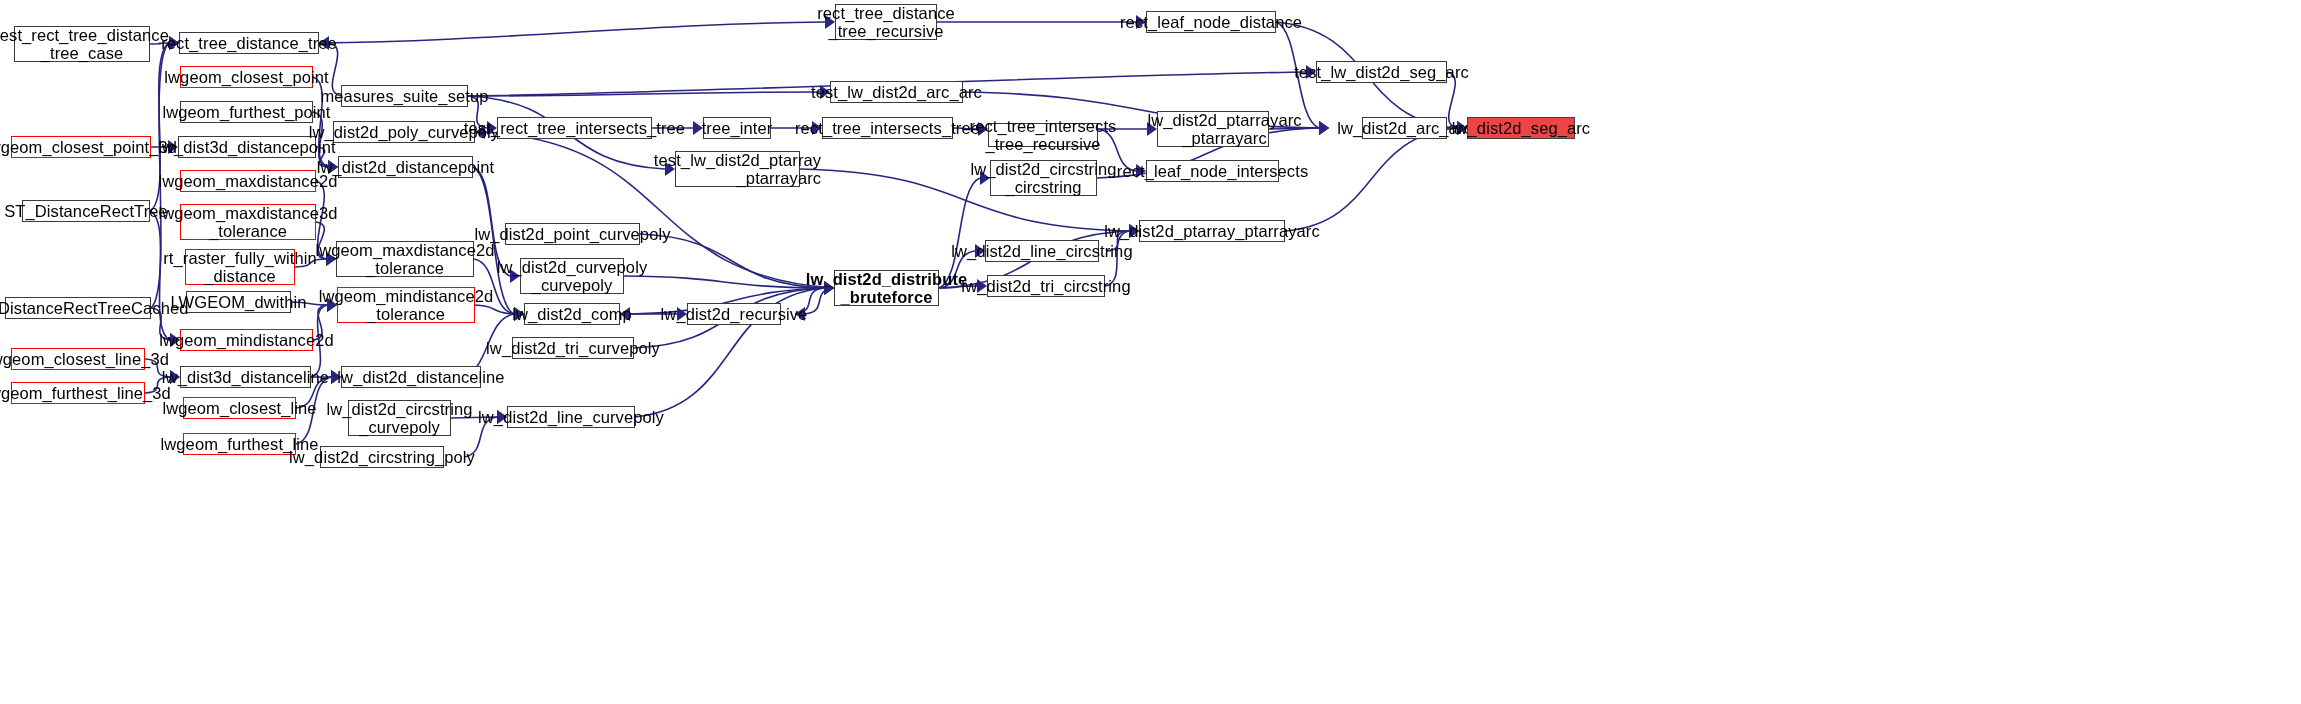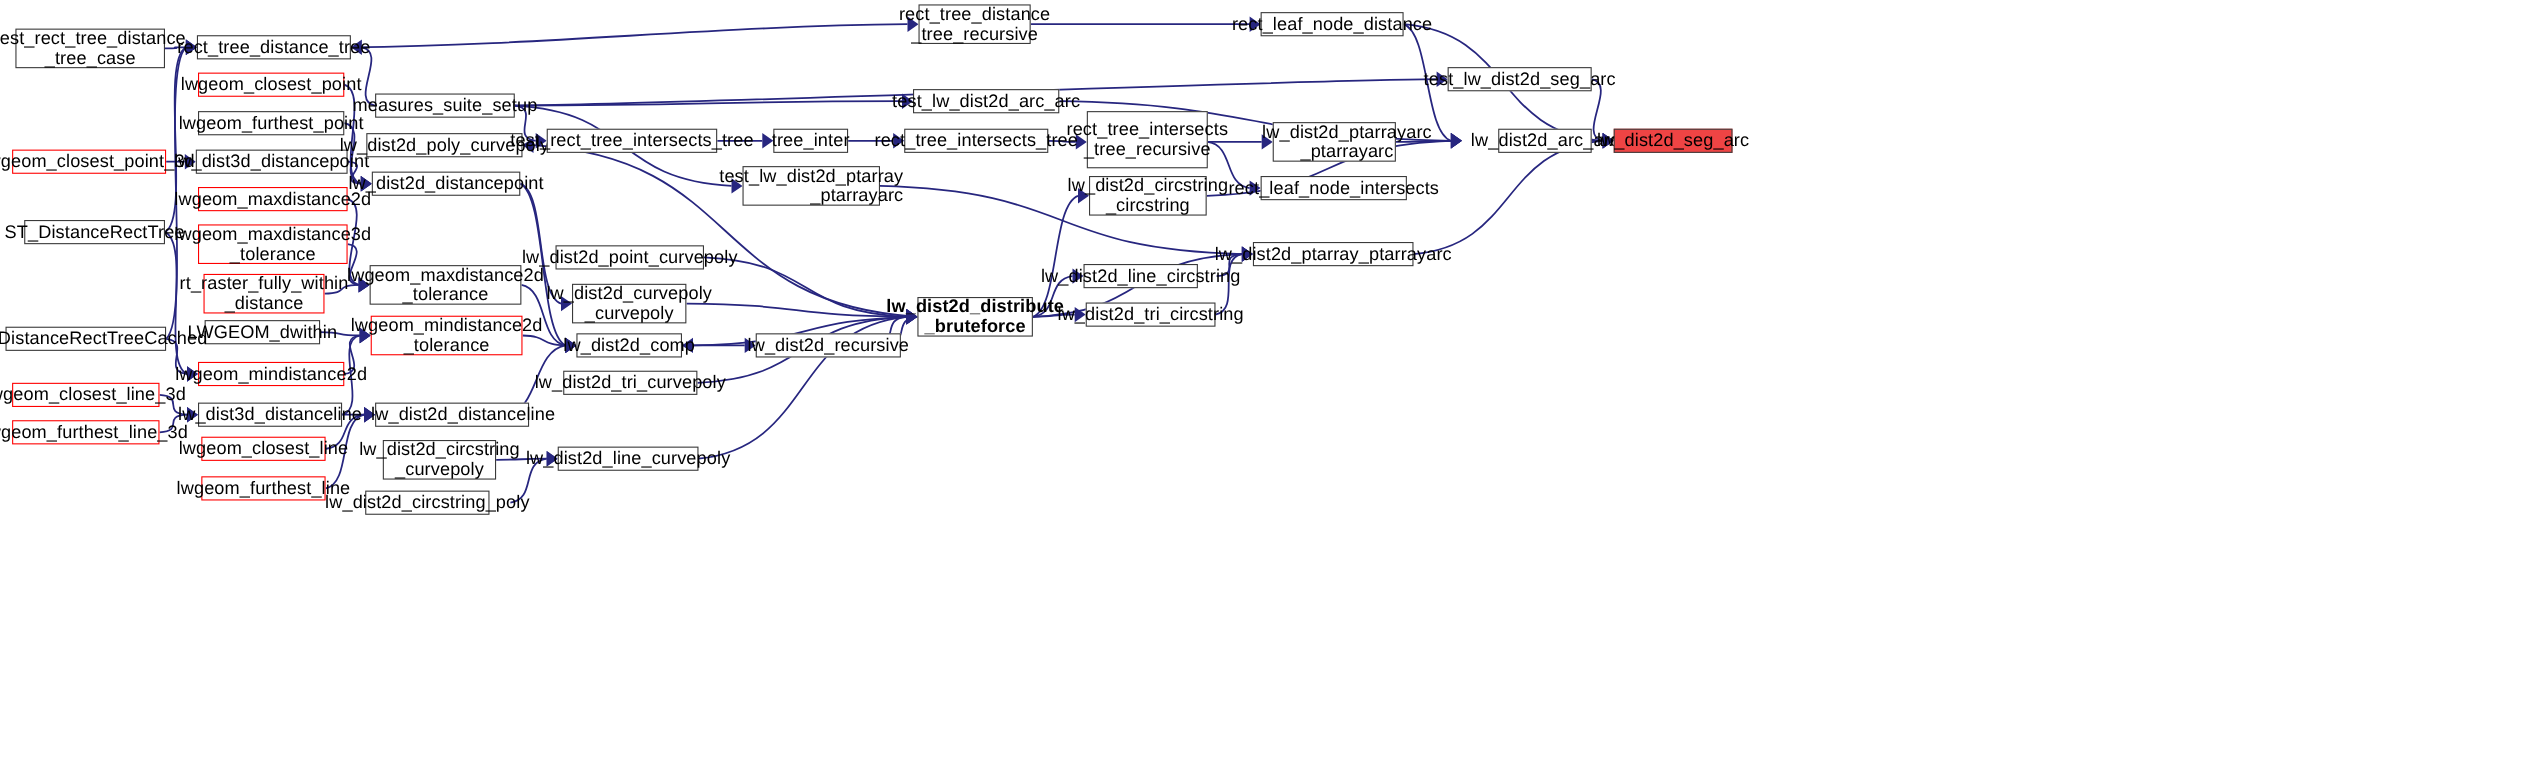--- a/index.html
+++ b/index.html
@@ -223,42 +223,42 @@
       <div class="gnode" style="left: 338px; top: 156px; width: 135px; height: 22px;">lw_dist2d_distancepoint</div>
       <div class="gnode" style="left: 341px; top: 85px; width: 127px; height: 22px;">measures_suite_setup</div>
       <div class="gnode" style="left: 336px; top: 241px; width: 138px; height: 36px;">lwgeom_maxdistance2d
 _tolerance</div>
       <div class="gnode red" style="left: 337px; top: 287px; width: 138px; height: 36px;">lwgeom_mindistance2d
 _tolerance</div>
       <div class="gnode" style="left: 524px; top: 303px; width: 96px; height: 22px;">lw_dist2d_comp</div>
       <div class="gnode" style="left: 341px; top: 366px; width: 140px; height: 22px; padding-left: 24px;">lw_dist2d_distanceline</div>
       <div class="gnode" style="left: 348px; top: 400px; width: 103px; height: 36px;">lw_dist2d_circstring
 _curvepoly</div>
-      <div class="gnode" style="left: 332px; top: 446px; width: 113px; height: 22px;">lw_dist2d_circstring_poly</div>
+      <div class="gnode" style="left: 320px; top: 446px; width: 124px; height: 22px;">lw_dist2d_circstring_poly</div>
       <div class="gnode" style="left: 505px; top: 223px; width: 135px; height: 22px;">lw_dist2d_point_curvepoly</div>
       <div class="gnode" style="left: 520px; top: 258px; width: 104px; height: 36px;">lw_dist2d_curvepoly
 _curvepoly</div>
       <div class="gnode" style="left: 512px; top: 337px; width: 122px; height: 22px;">lw_dist2d_tri_curvepoly</div>
       <div class="gnode" style="left: 507px; top: 406px; width: 128px; height: 22px;">lw_dist2d_line_curvepoly</div>
-      <div class="gnode" style="left: 687px; top: 303px; width: 132px; height: 22px;">lw_dist2d_recursive</div>
+      <div class="gnode" style="left: 687px; top: 303px; width: 94px; height: 22px;">lw_dist2d_recursive</div>
       <div class="gnode" style="left: 497px; top: 117px; width: 155px; height: 22px;">test_rect_tree_intersects_tree</div>
       <div class="gnode" style="left: 675px; top: 151px; width: 125px; height: 36px; text-align: right;">test_lw_dist2d_ptarray
 _ptarrayarc</div>
       <div class="gnode" style="left: 703px; top: 117px; width: 68px; height: 22px;">tree_inter</div>
       <div class="gnode" style="left: 834px; top: 270px; width: 105px; height: 36px; font-weight: bold;">lw_dist2d_distribute
 _bruteforce</div>
       <div class="gnode" style="left: 830px; top: 81px; width: 133px; height: 22px;">test_lw_dist2d_arc_arc</div>
       <div class="gnode" style="left: 822px; top: 117px; width: 131px; height: 22px;">rect_tree_intersects_tree</div>
       <div class="gnode" style="left: 835px; top: 4px; width: 102px; height: 36px;">rect_tree_distance
 _tree_recursive</div>
-      <div class="gnode" style="left: 988px; top: 101px; width: 110px; height: 52px;">rect_tree_intersects
+      <div class="gnode" style="left: 988px; top: 123px; width: 110px; height: 24px;">rect_tree_intersects
 _tree_recursive</div>
       <div class="gnode" style="left: 990px; top: 160px; width: 107px; height: 36px;">lw_dist2d_circstring
 _circstring</div>
-      <div class="gnode" style="left: 985px; top: 240px; width: 104px; height: 22px;">lw_dist2d_line_circstring</div>
+      <div class="gnode" style="left: 985px; top: 240px; width: 114px; height: 22px;">lw_dist2d_line_circstring</div>
       <div class="gnode" style="left: 987px; top: 275px; width: 118px; height: 22px;">lw_dist2d_tri_circstring</div>
       <div class="gnode" style="left: 1157px; top: 111px; width: 112px; height: 36px; padding-left: 27px;">lw_dist2d_ptarrayarc
 _ptarrayarc</div>
       <div class="gnode" style="left: 1146px; top: 160px; width: 133px; height: 22px;">rect_leaf_node_intersects</div>
       <div class="gnode" style="left: 1139px; top: 220px; width: 146px; height: 22px;">lw_dist2d_ptarray_ptarrayarc</div>
       <div class="gnode" style="left: 1146px; top: 11px; width: 130px; height: 22px;">rect_leaf_node_distance</div>
       <div class="gnode" style="left: 1316px; top: 61px; width: 131px; height: 22px;">test_lw_dist2d_seg_arc</div>
       <div class="gnode" style="left: 1362px; top: 117px; width: 85px; height: 22px;">lw_dist2d_arc_arc</div>
       <div class="gnode current" style="left: 1467px; top: 117px; width: 108px; height: 22px;">lw_dist2d_seg_arc</div>
     </div>

